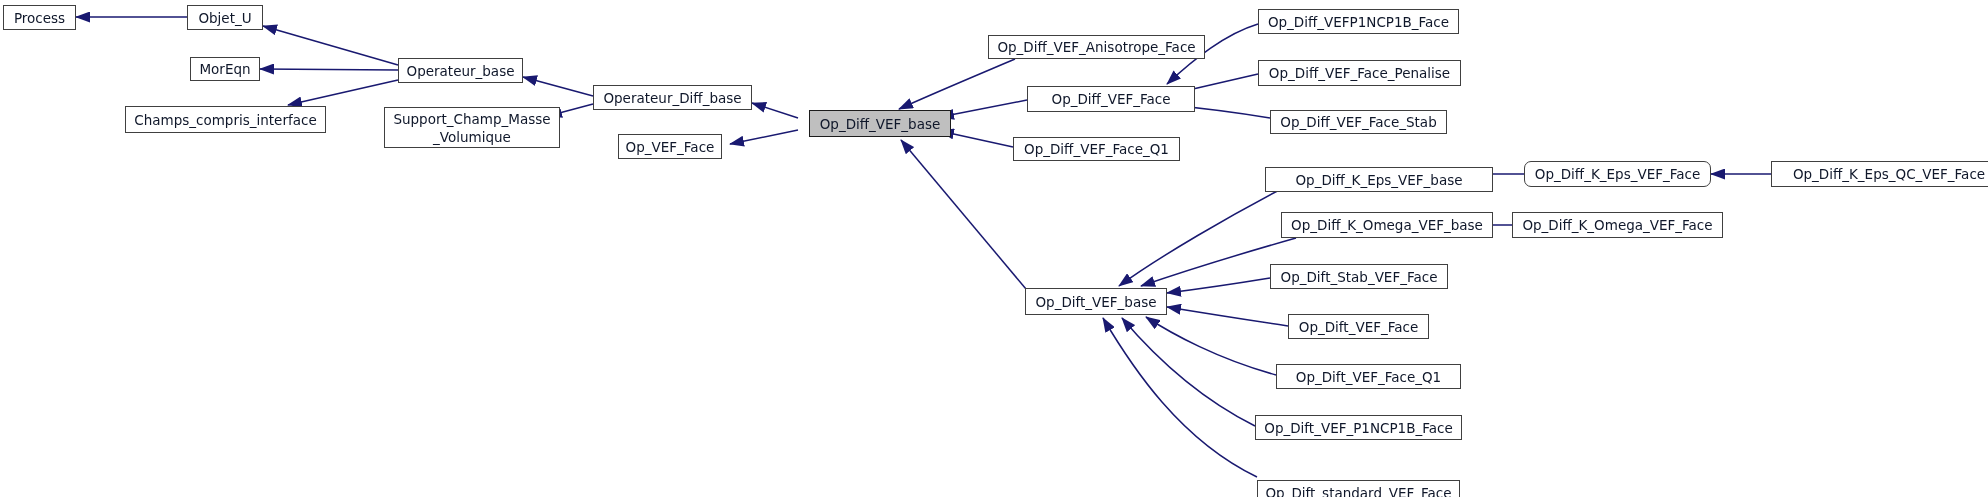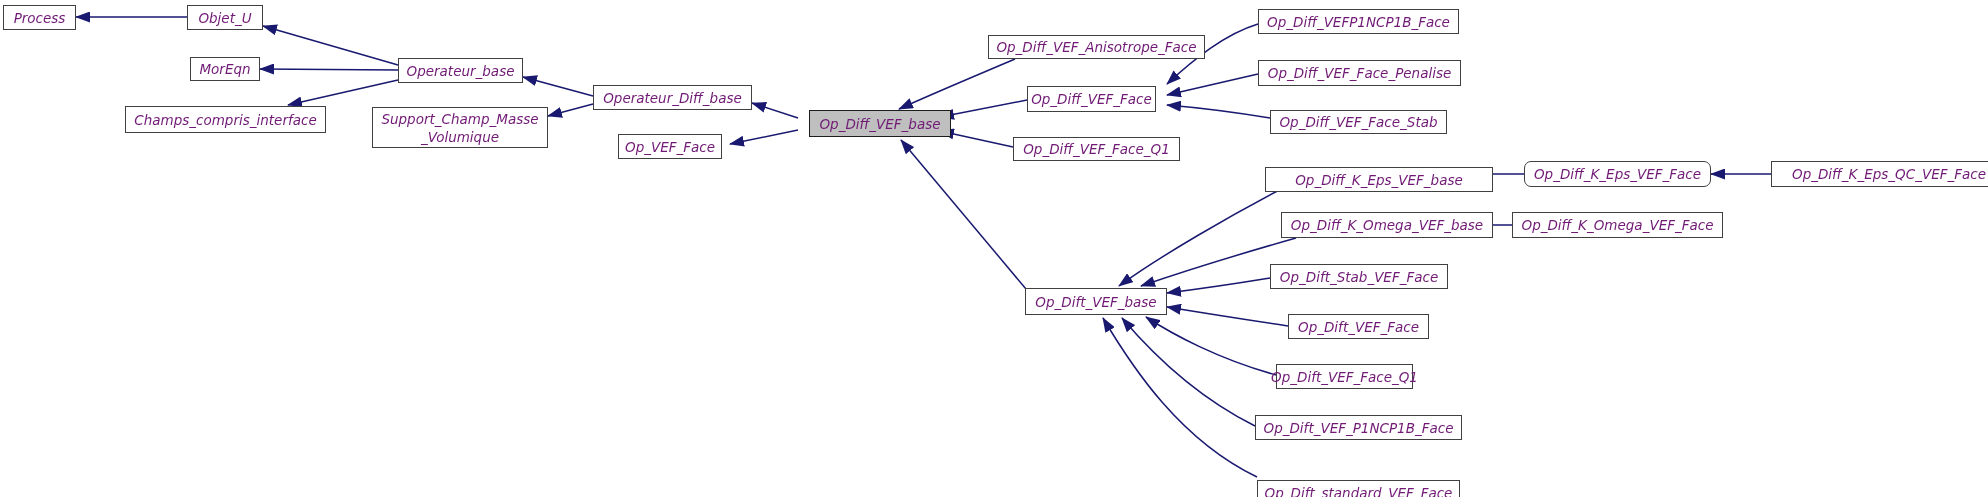--- a/index.html
+++ b/index.html
@@ -19,31 +19,30 @@
   #edges path.edge {
     fill: none;
     stroke: #191970;
     stroke-width: 1.5px;
   }
   .node {
     position: absolute;
     box-sizing: border-box;
     background: #ffffff;
     border: 1.5px solid #404040;
-    color: #701a75;
+    color: #0f172a;
     font-size: 13.5px;
     line-height: 18px;
     display: flex;
     flex-direction: column;
     align-items: center;
     justify-content: center;
     text-align: center;
     white-space: nowrap;
     cursor: pointer;
-    font-style: italic;
   }
   .node.highlighted {
     background: #bfbfbf;
     border-color: #1c1c1c;
   }
 </style>
 </head>
 <body>
 
 <div id="canvas">
@@ -90,37 +89,37 @@
       </div>
       <div class="node" style="left: 190px; top: 57px; width: 70px; height: 24px;">
         <span>MorEqn</span>
       </div>
       <div class="node" style="left: 125px; top: 106px; width: 201px; height: 27px; text-align: right;">
         <span>Champs_compris_interface</span>
       </div>
       <div class="node" style="left: 398px; top: 58px; width: 125px; height: 25px;">
         <span>Operateur_base</span>
       </div>
-      <div class="node" style="left: 372px; top: 107px; width: 176px; height: 41px;">
+      <div class="node" style="left: 384px; top: 107px; width: 176px; height: 41px;">
         <span>Support_Champ_Masse</span>
         <span>_Volumique</span>
       </div>
       <div class="node" style="left: 593px; top: 85px; width: 159px; height: 25px;">
         <span>Operateur_Diff_base</span>
       </div>
       <div class="node" style="left: 618px; top: 134px; width: 104px; height: 25px;">
         <span>Op_VEF_Face</span>
       </div>
       <div class="node highlighted" style="left: 798px; top: 110px; width: 142px; height: 27px; margin-left: 11px;">
         <span>Op_Diff_VEF_base</span>
       </div>
       <div class="node" style="left: 988px; top: 35px; width: 217px; height: 24px;">
         <span>Op_Diff_VEF_Anisotrope_Face</span>
       </div>
-      <div class="node" style="left: 1027px; top: 86px; width: 129px; height: 26px;">
+      <div class="node" style="left: 1027px; top: 86px; width: 168px; height: 26px;">
         <span>Op_Diff_VEF_Face</span>
       </div>
       <div class="node" style="left: 1013px; top: 137px; width: 167px; height: 24px;">
         <span>Op_Diff_VEF_Face_Q1</span>
       </div>
       <div class="node" style="left: 1258px; top: 9px; width: 201px; height: 25px;">
         <span>Op_Diff_VEFP1NCP1B_Face</span>
       </div>
       <div class="node" style="left: 1258px; top: 60px; width: 203px; height: 26px;">
         <span>Op_Diff_VEF_Face_Penalise</span>
@@ -145,21 +144,21 @@
       </div>
       <div class="node" style="left: 1025px; top: 288px; width: 142px; height: 27px;">
         <span>Op_Dift_VEF_base</span>
       </div>
       <div class="node" style="left: 1270px; top: 264px; width: 178px; height: 25px;">
         <span>Op_Dift_Stab_VEF_Face</span>
       </div>
       <div class="node" style="left: 1288px; top: 314px; width: 141px; height: 25px;">
         <span>Op_Dift_VEF_Face</span>
       </div>
-      <div class="node" style="left: 1276px; top: 364px; width: 137px; height: 25px;">
+      <div class="node" style="left: 1276px; top: 364px; width: 185px; height: 25px;">
         <span>Op_Dift_VEF_Face_Q1</span>
       </div>
       <div class="node" style="left: 1255px; top: 415px; width: 207px; height: 25px;">
         <span>Op_Dift_VEF_P1NCP1B_Face</span>
       </div>
       <div class="node" style="left: 1257px; top: 465px; width: 203px; height: 25px; margin-top: 15px;">
         <span>Op_Dift_standard_VEF_Face</span>
       </div>
     </div>
 </div>

